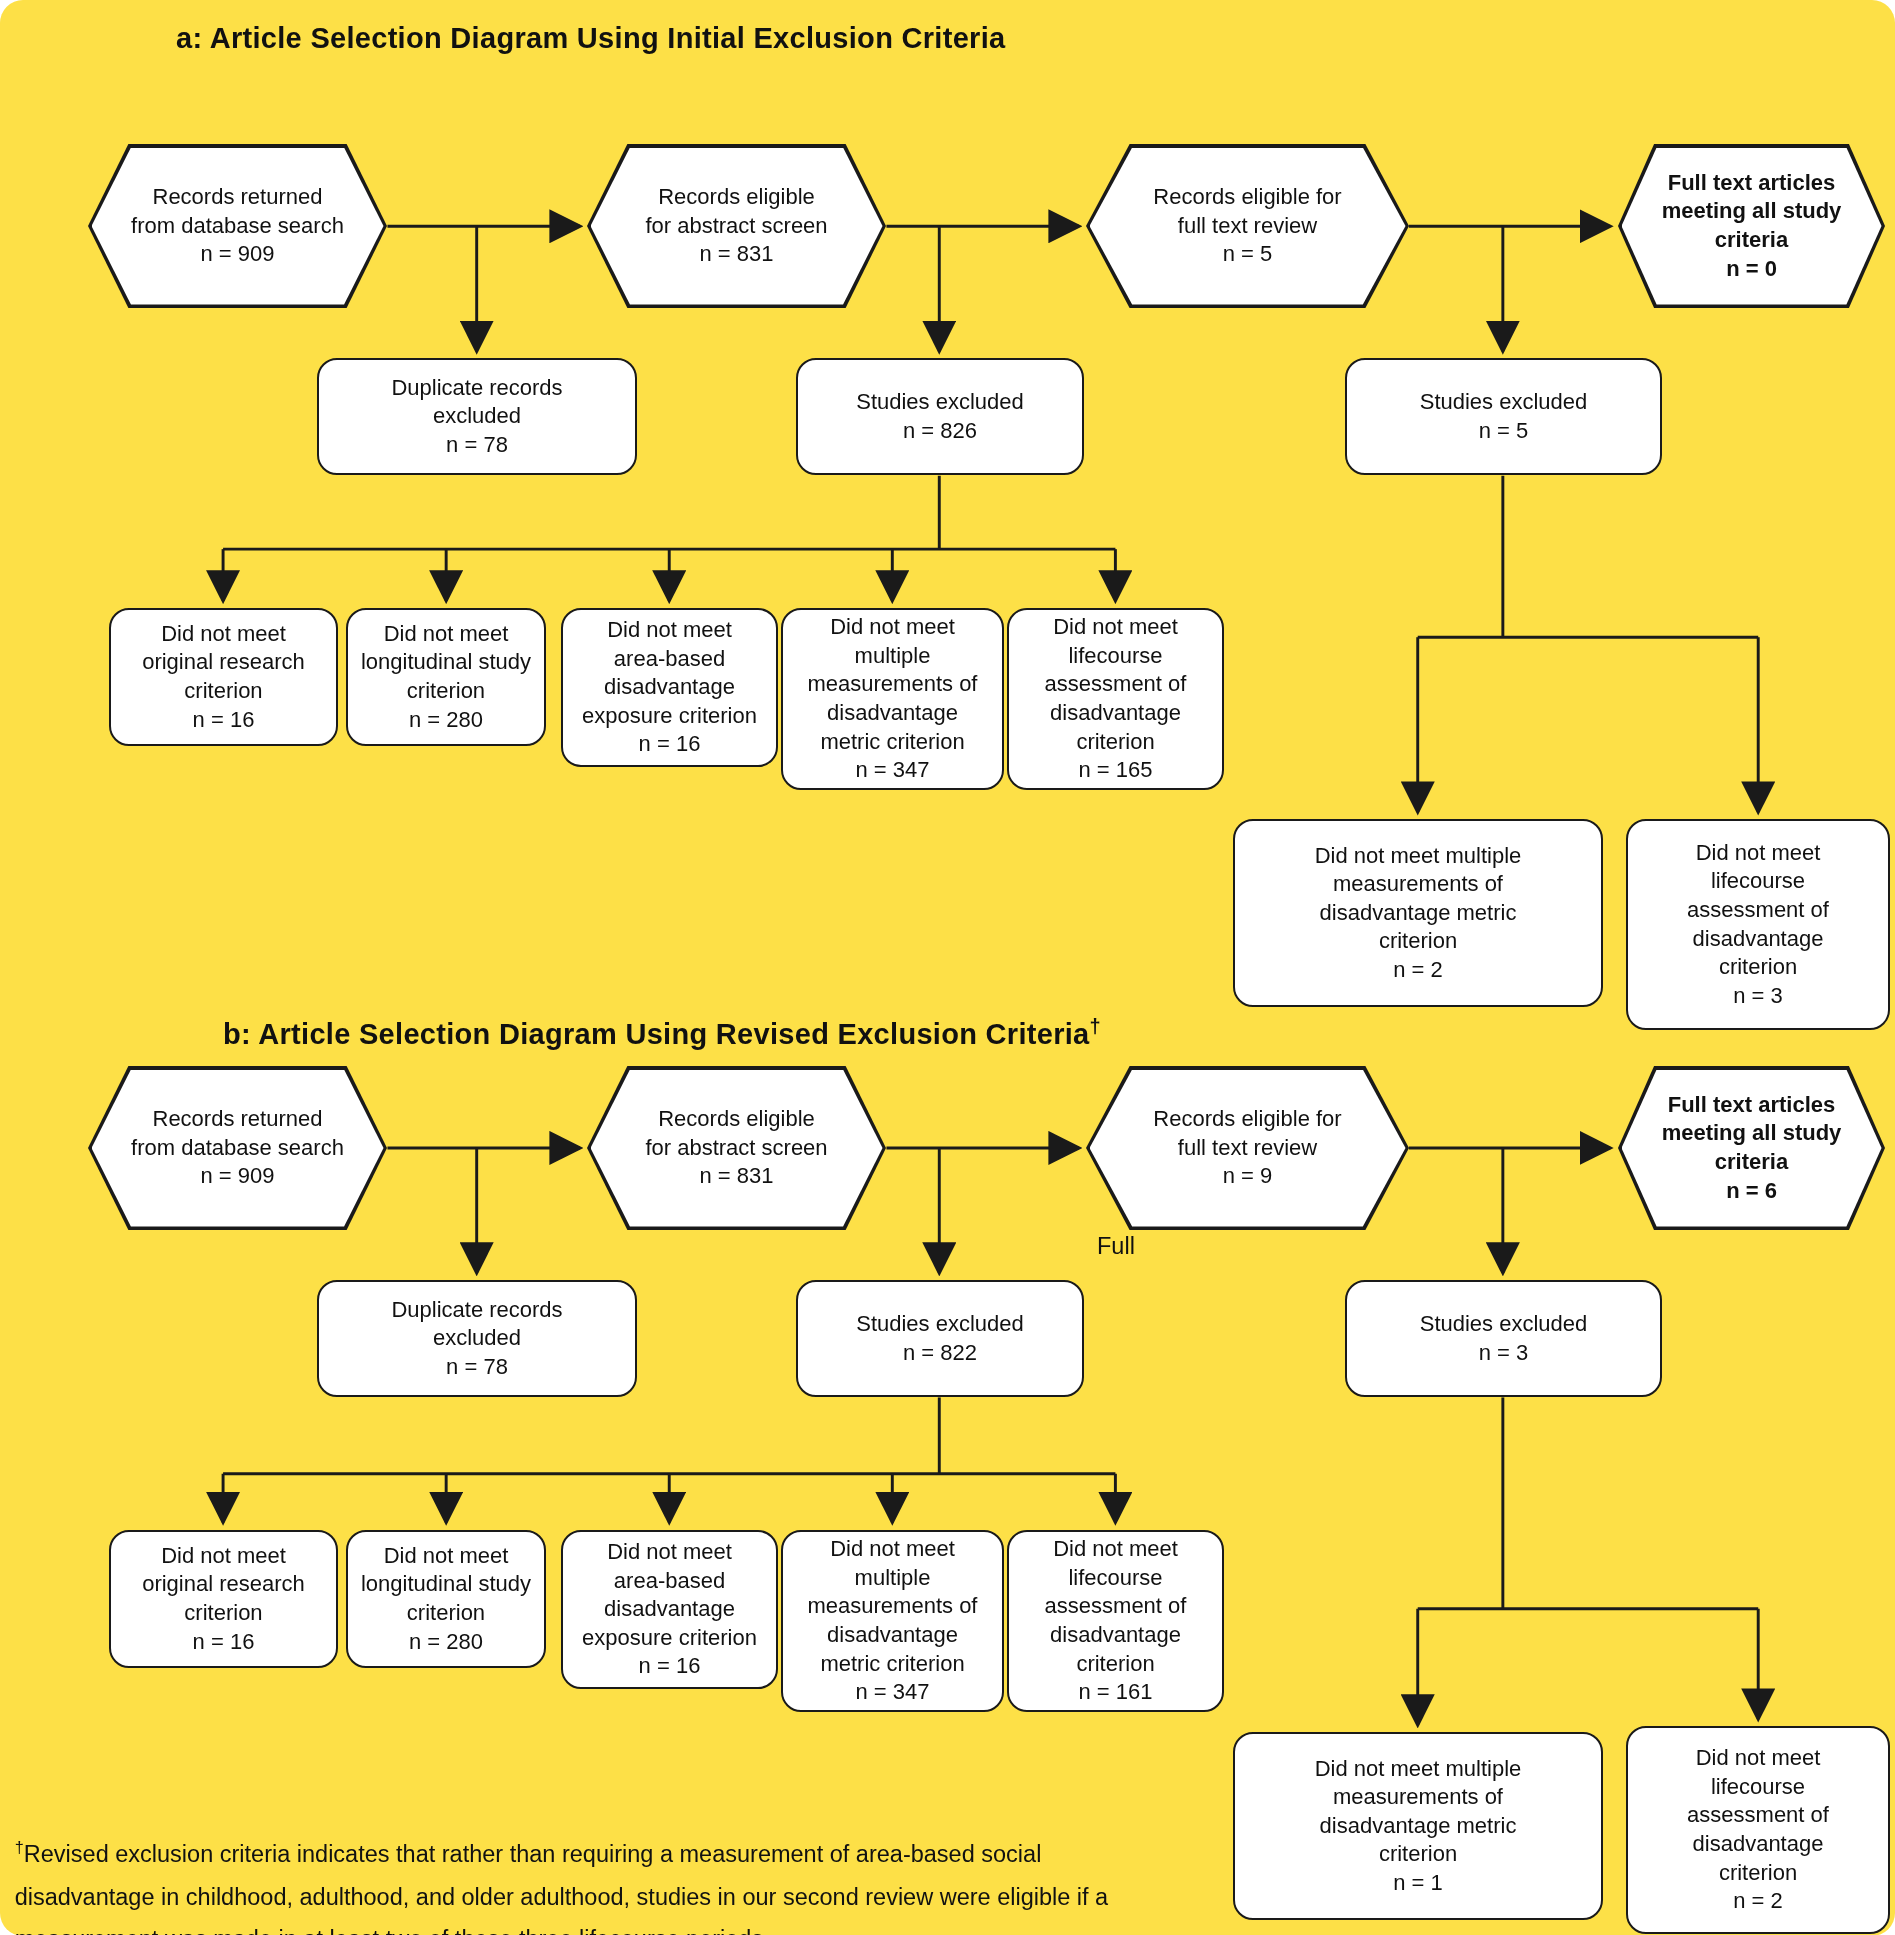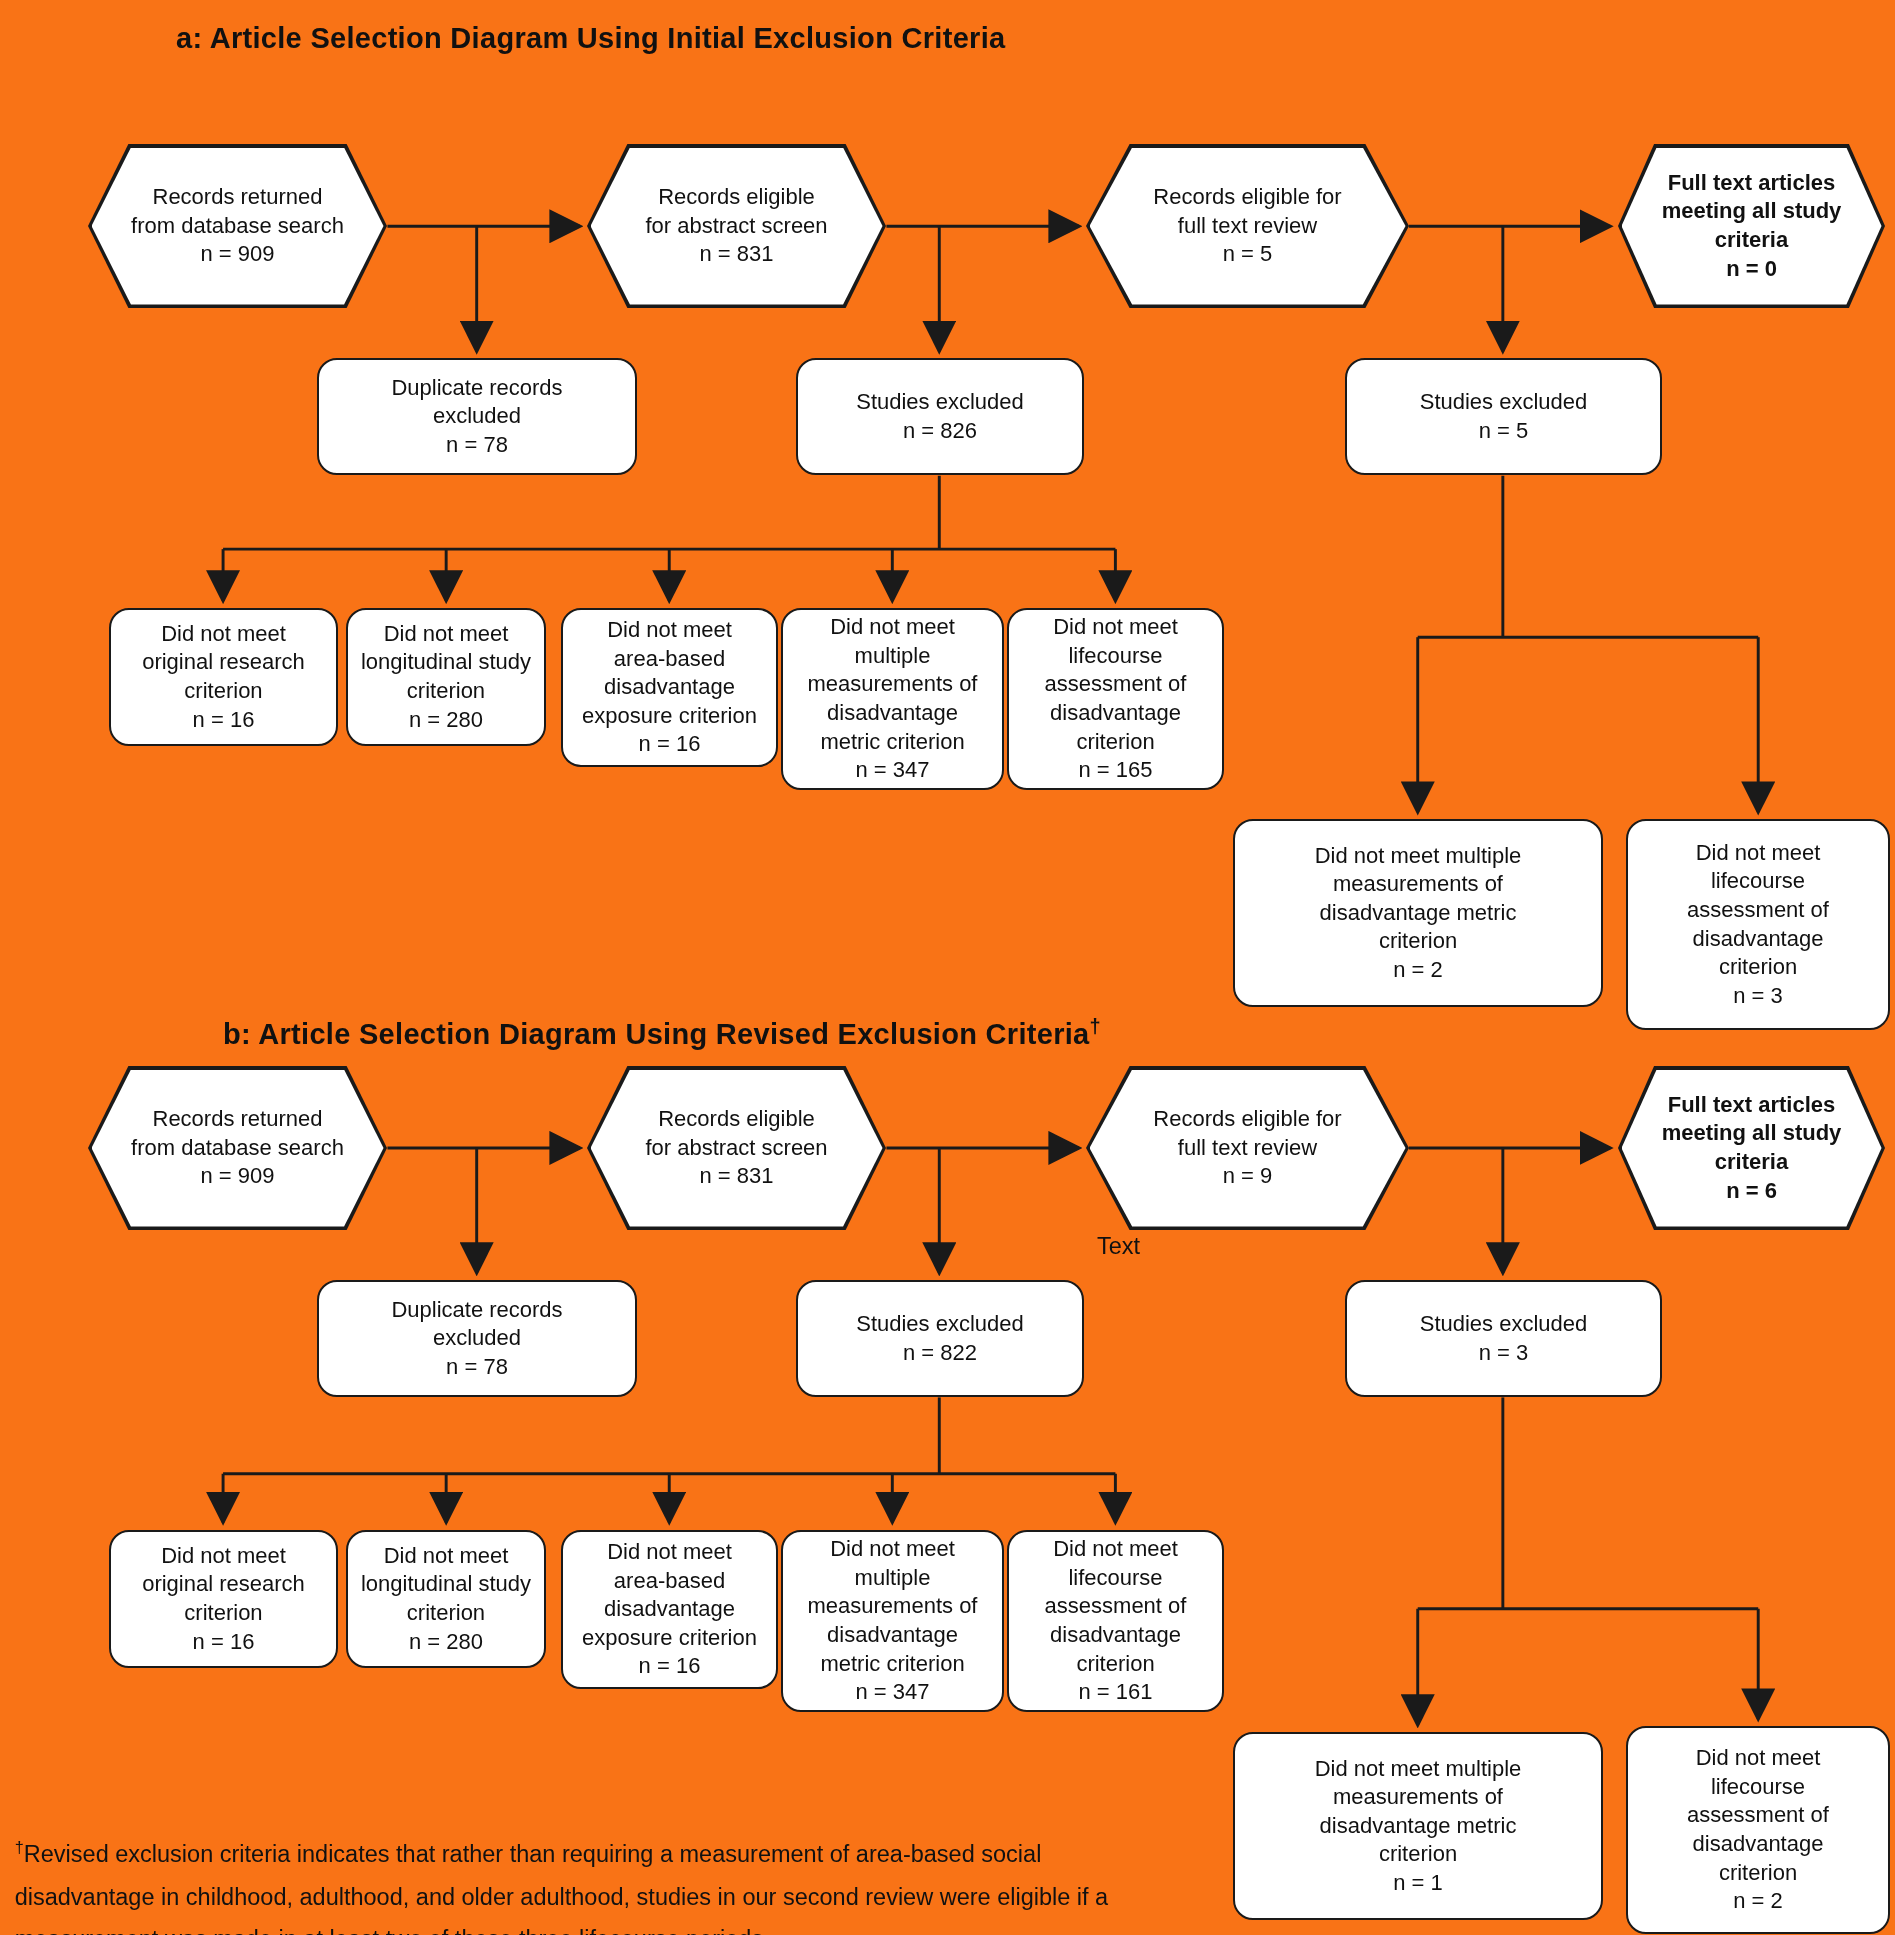--- a/index.html
+++ b/index.html
@@ -1,22 +1,23 @@
 <!DOCTYPE html>
 <html style="font-size:9.4px"><head>
 <meta charset="utf-8">
 <style>
   html,body{margin:0;padding:0;background:#ffffff;}
   .canvas{
     position:relative;
     width:1895px;height:1936px;
-    background:#f97316;
+    background:#fde047;
     font-family:"Liberation Sans", sans-serif;
     color:#111111;
     overflow:hidden;
+    border-radius:23px;
   }
   .connectors{position:absolute;left:0;top:0;z-index:1;}
   .panel-title{
     position:absolute;z-index:3;
     font-size:29px;font-weight:bold;letter-spacing:0.3px;
     white-space:nowrap;
   }
   .panel-title sup{font-size:20px;}
   .node{
     position:absolute;z-index:2;
@@ -223,21 +224,21 @@
   <div class="hexwrap" style="left:1618px;top:1066px;width:267px;height:164px">
     <div class="hex-border">
         <div class="hex-fill"></div>
       </div>
     <div class="hex-text bold-node">Full text articles
 meeting all study
 criteria
 n = 6</div>
   </div>
 
-  <div class="free-label" style="left:1097px;top:1233px;">Text</div>
+  <div class="free-label" style="left:1097px;top:1233px;">Full</div>
 
   <div class="node rbox" style="left:317px;top:1280px;width:320px;height:117px">Duplicate records
 excluded
 n = 78</div>
   <div class="node rbox" style="left:796px;top:1280px;width:288px;height:117px">Studies excluded
 n = 822</div>
   <div class="node rbox" style="left:1345px;top:1280px;width:317px;height:117px">Studies excluded
 n = 3</div>
 
   <div class="node rbox" style="left:109px;top:1530px;width:229px;height:138px">Did not meet

